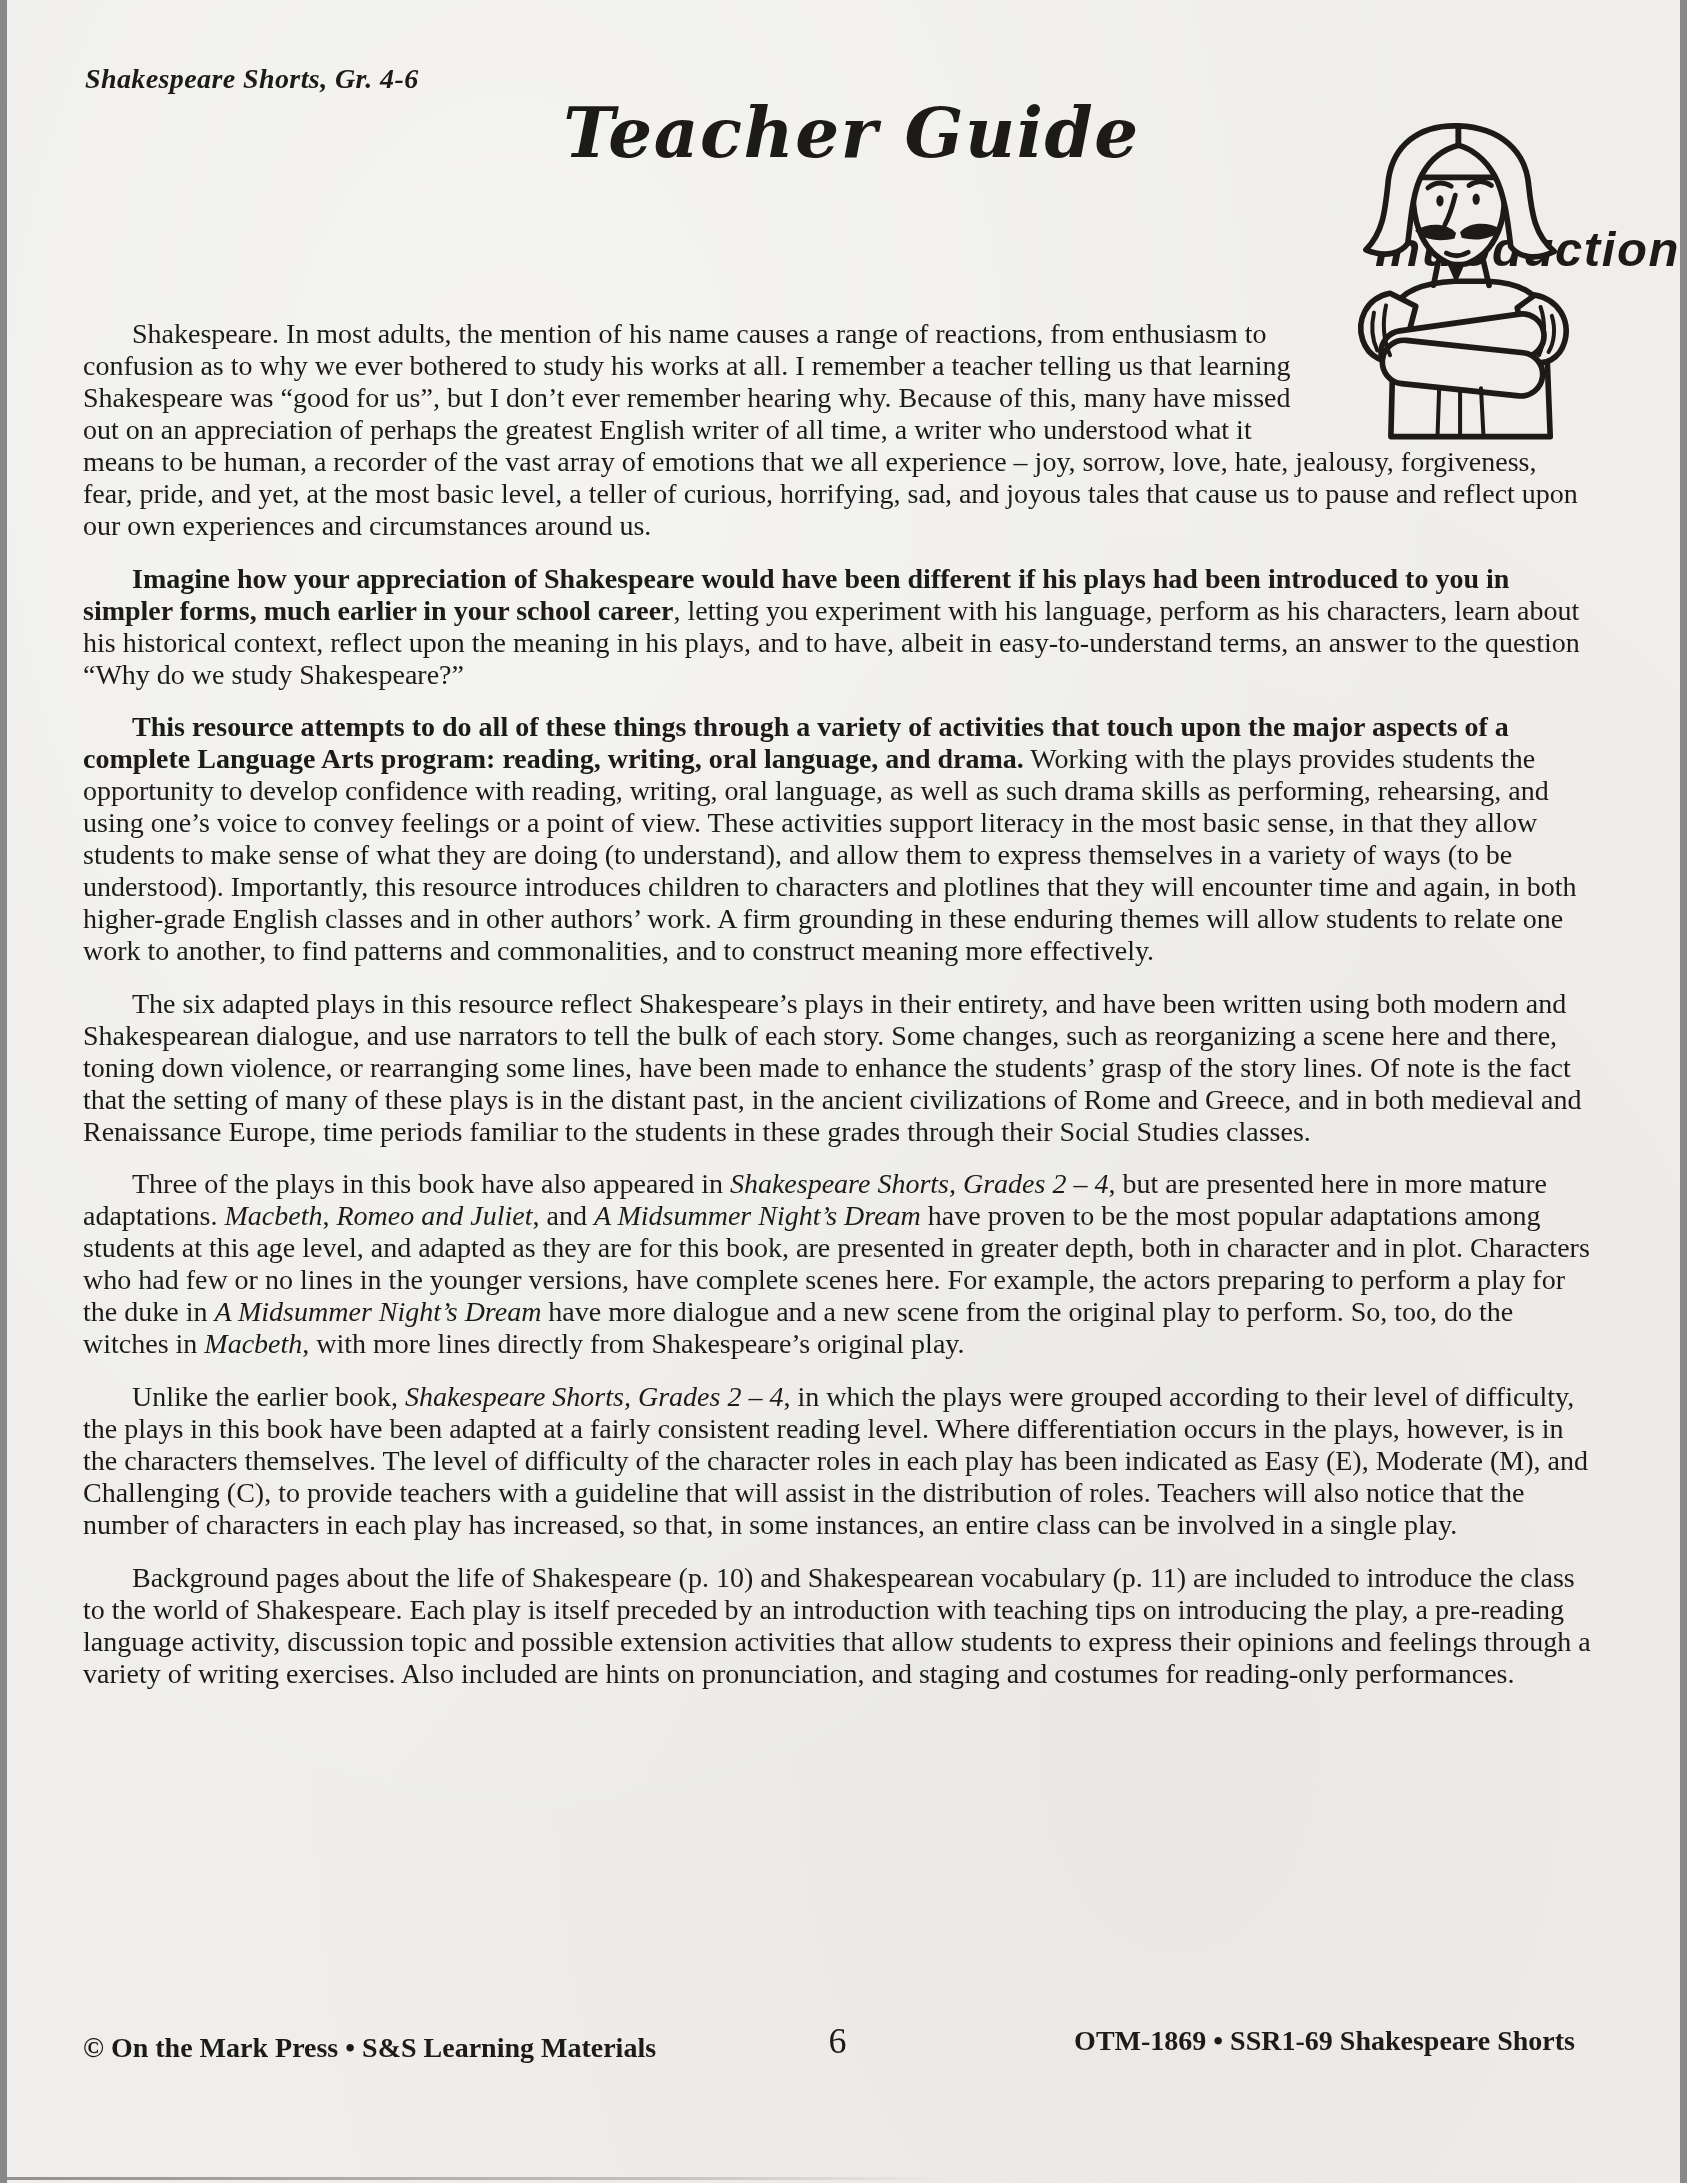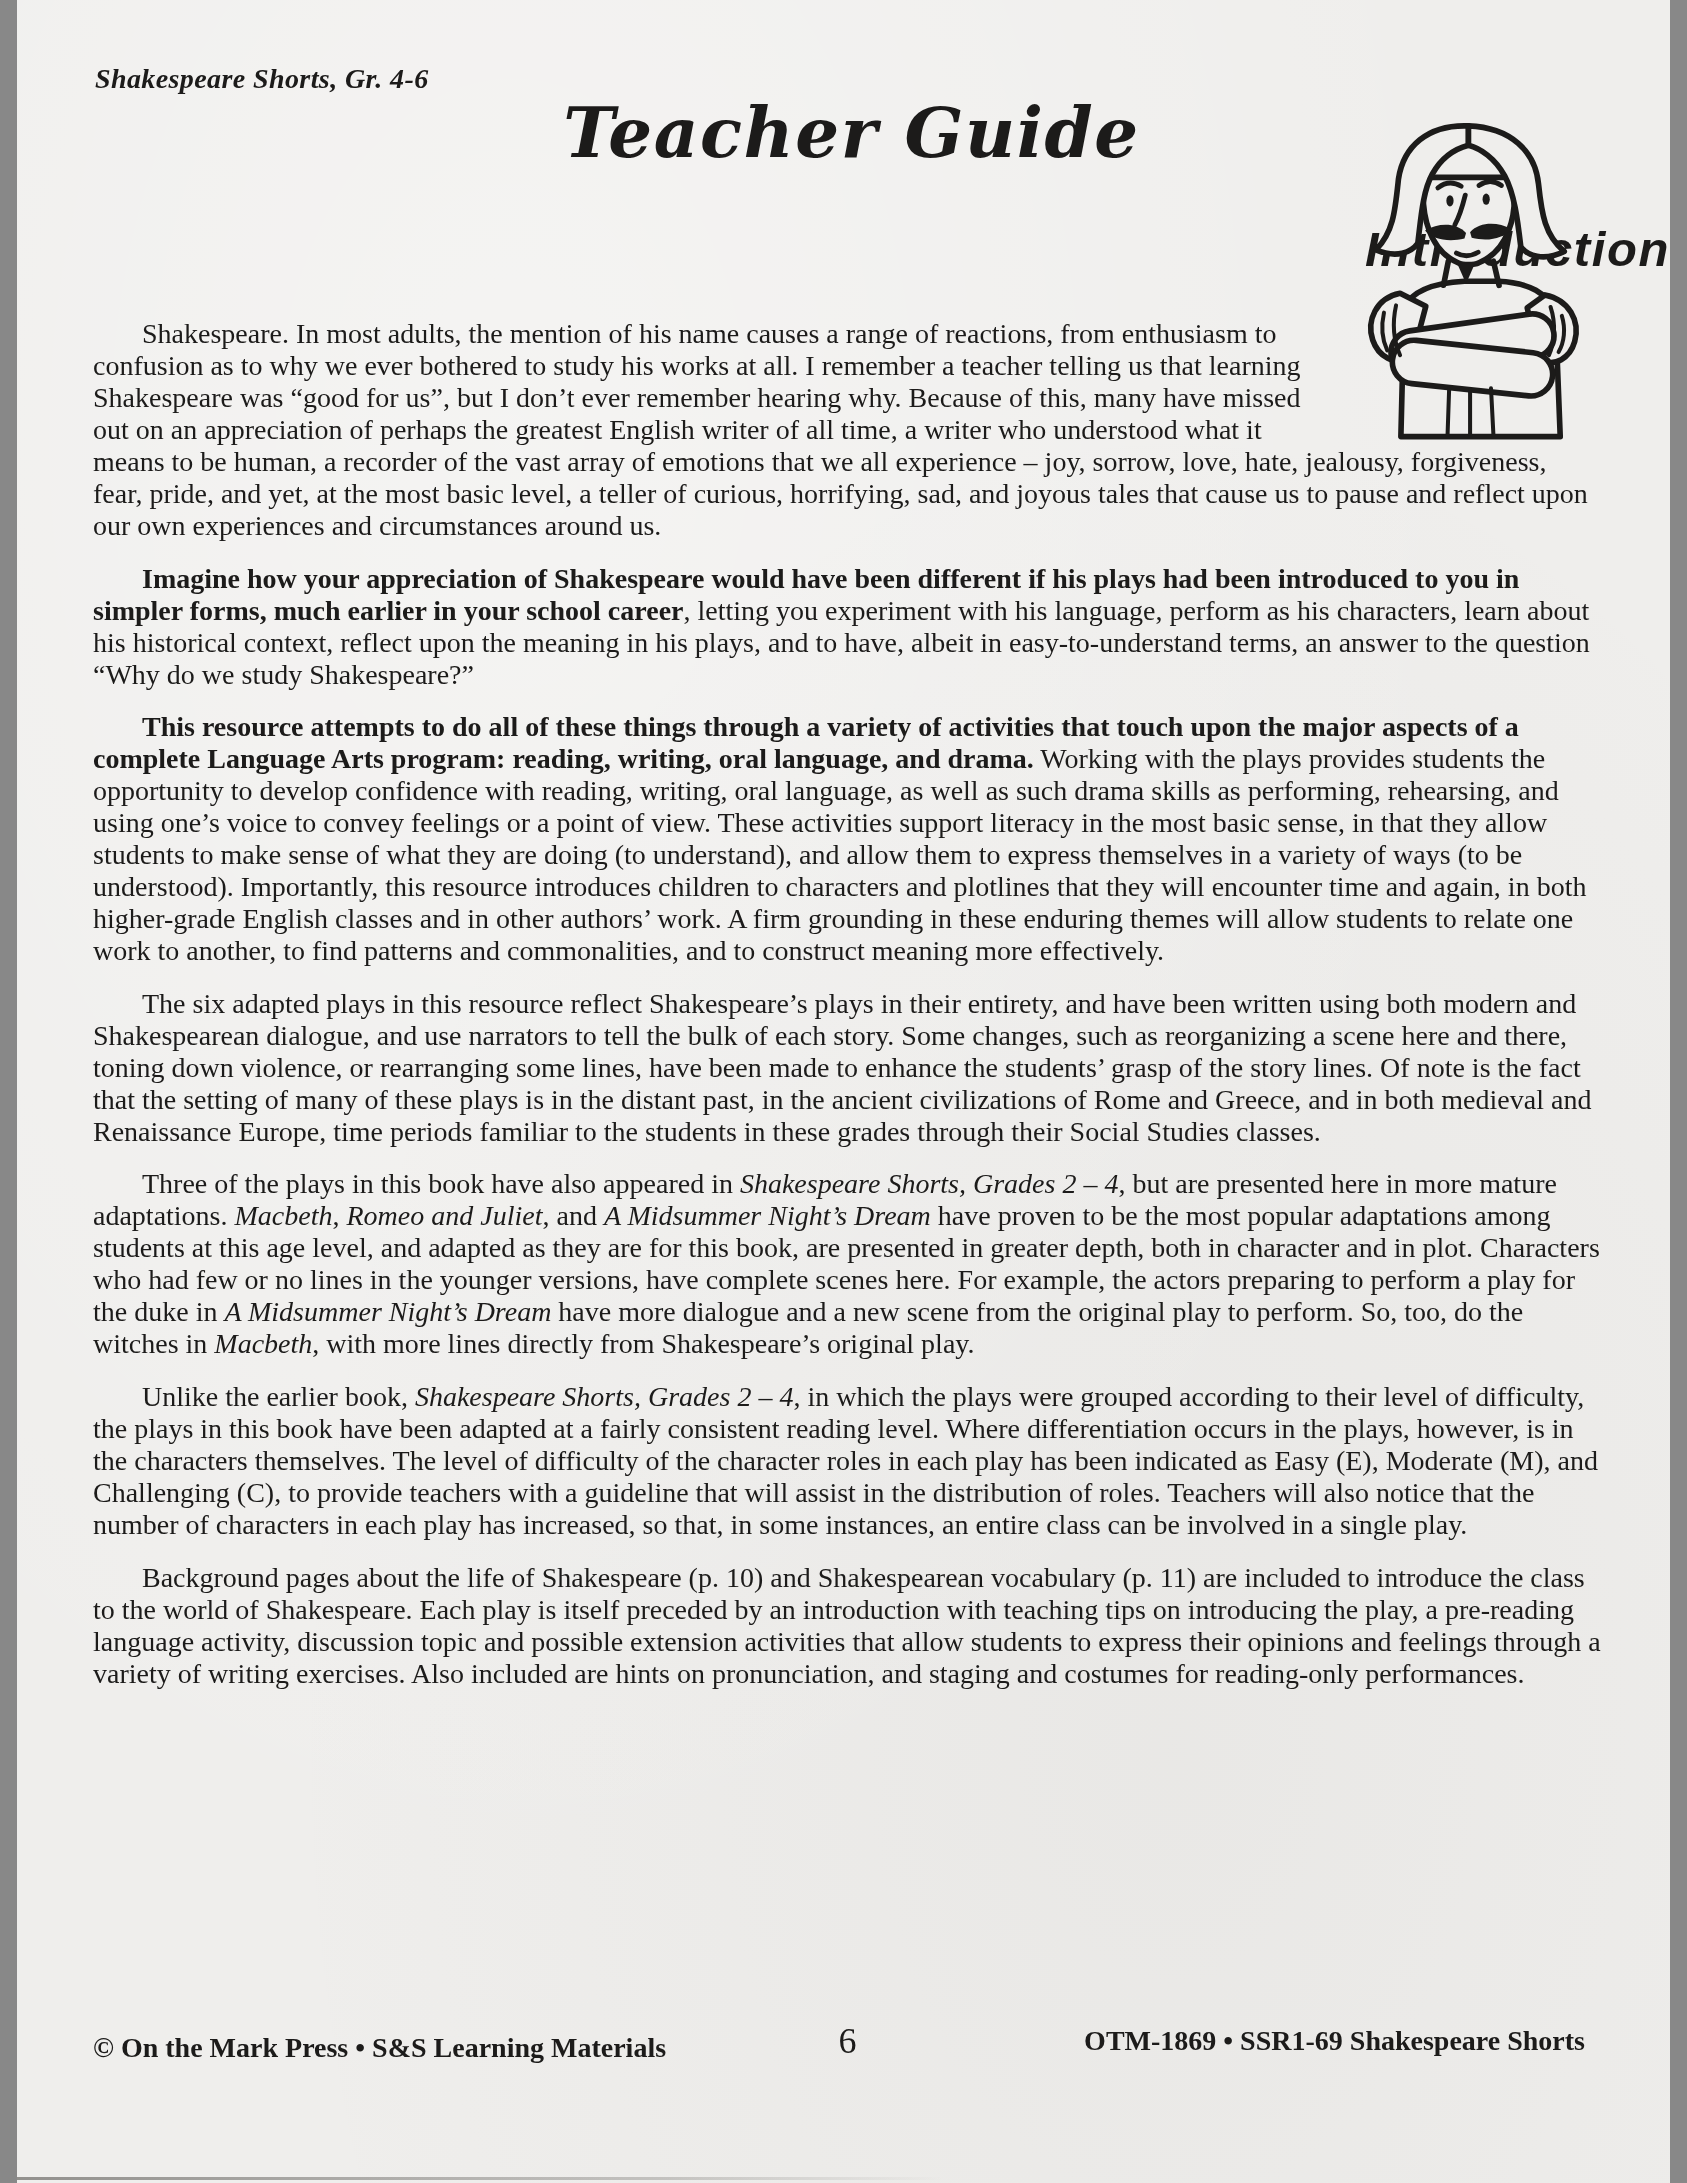--- a/index.html
+++ b/index.html
@@ -7,20 +7,21 @@
     position:relative;
     width:1653px; height:2183px;
     margin:0 auto;
     background:#efeeec;
     background-image:
       radial-gradient(ellipse at 30% 20%, rgba(255,255,255,0.35), rgba(255,255,255,0) 60%),
       radial-gradient(ellipse at 70% 80%, rgba(120,118,112,0.05), rgba(0,0,0,0) 55%);
     color:#1c1b1a;
     font-family:"Liberation Serif", serif;
     overflow:hidden;
+    padding-left:20px;
   }
   .booklet-header {
     position:absolute; left:78px; top:63px;
     font-size:28px; font-weight:bold; font-style:italic;
     letter-spacing:0.4px;
   }
   .title {
     position:absolute; left:8px; top:92px; width:100%;
     margin:0; text-align:center;
     font-family:"DejaVu Serif", serif;

